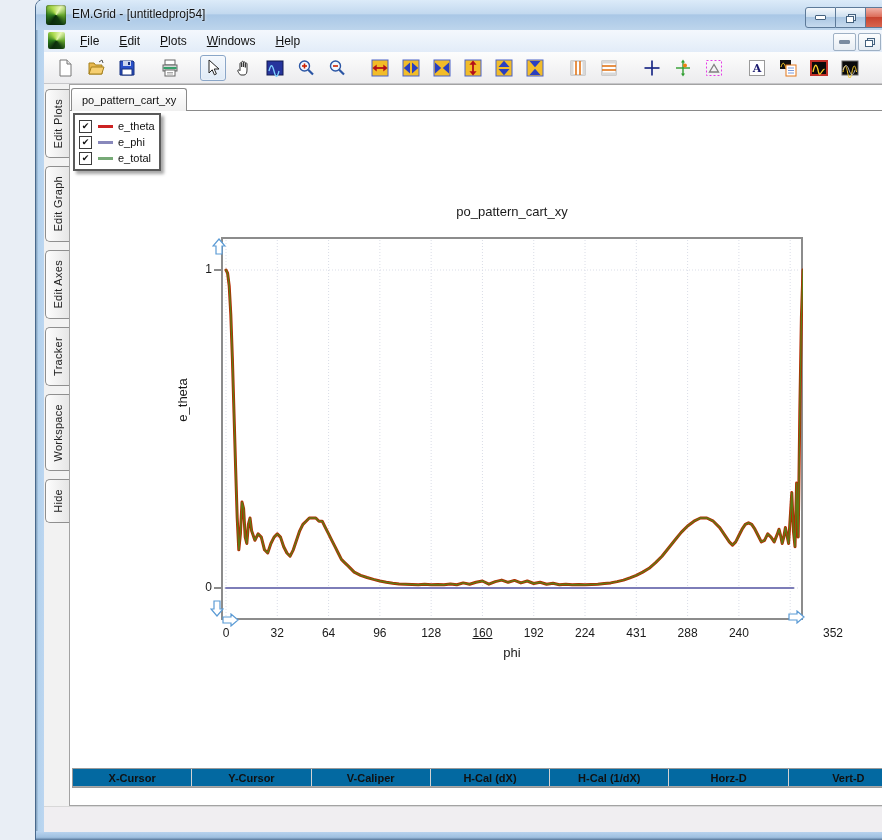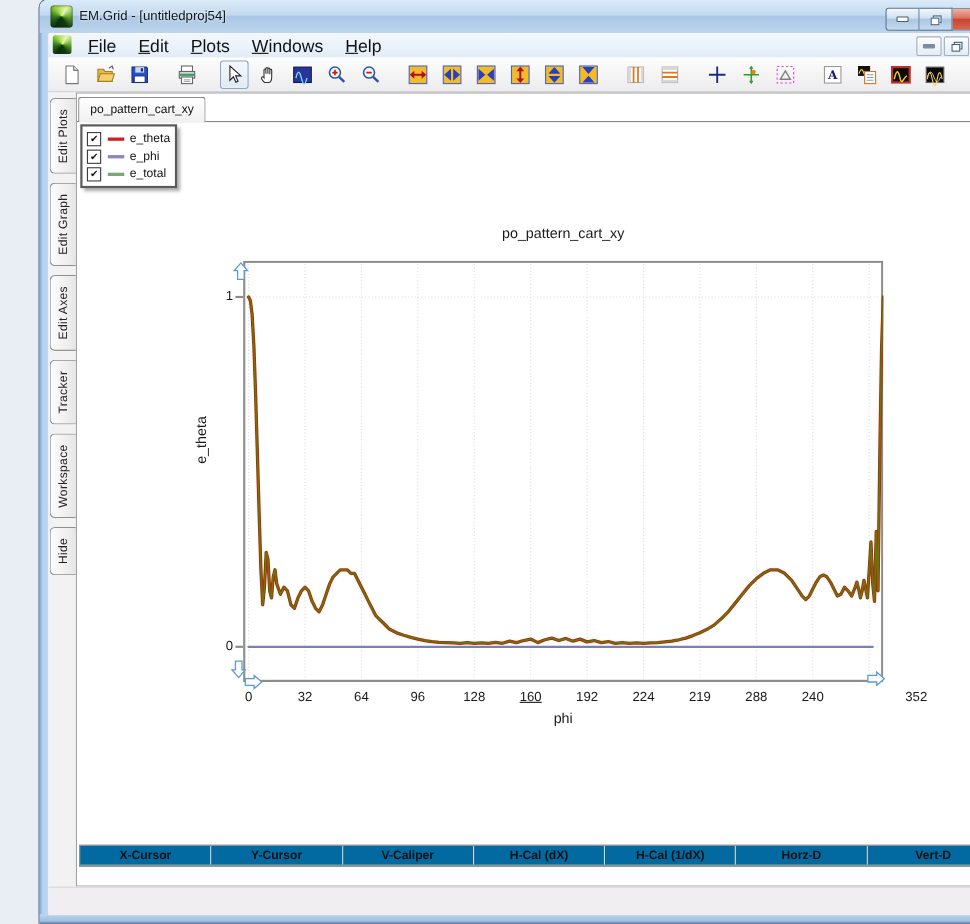--- a/index.html
+++ b/index.html
@@ -22,21 +22,21 @@
     background:linear-gradient(#f0b0a6,#dd6f5c 45%,#c84430 50%,#d8654e);color:#fff;font-weight:bold;font-size:13px;}
   .ico-min{width:9px;height:3px;background:#fff;border:1px solid #44617e;border-radius:1px;}
   .ico-restore{position:relative;width:9px;height:8px;}
   .ico-restore:before{content:"";position:absolute;left:2px;top:0;width:6px;height:5px;border:1px solid #44617e;background:#eaf2fa;}
   .ico-restore:after{content:"";position:absolute;left:0;top:2px;width:6px;height:5px;border:1px solid #44617e;background:#fff;}
   .menubar{position:absolute;left:8px;top:30px;width:866px;height:22px;
     background:linear-gradient(#f4f8fd,#e2ecf8);border-bottom:1px solid #c9d6e6;}
   .menu-app-icon{position:absolute;left:4px;top:2px;width:17px;height:17px;border-radius:2px;
     background:conic-gradient(from 210deg,#0c2d0c,#2e7d1e,#a8d84a,#e7f7b0,#67a82e,#123c10,#0c2d0c);}
   .menus{position:absolute;left:26px;top:0;height:22px;display:flex;}
-  .menu-item{display:inline-block;padding:4px 10px 16px 10px;height:18px;font-size:16px;color:#111;cursor:default;}
+  .menu-item{display:inline-block;padding:4px 10px 16px 10px;height:18px;font-size:12px;color:#111;cursor:default;}
   .menu-item::first-letter{text-decoration:underline;}
   .mdi-btns{position:absolute;right:4px;top:3px;display:flex;gap:2px;}
   .mdi-btn{width:21px;height:16px;border:1px solid #9eb0c4;border-radius:2px;
     background:linear-gradient(#fcfdfe,#e6ecf3);display:flex;align-items:center;justify-content:center;
     color:#5a6a7c;font-size:10px;line-height:1;}
   
   .toolbar{position:absolute;left:8px;top:52px;width:866px;height:32px;
     background:linear-gradient(#fdfdfd,#ececee);border-bottom:1px solid #c6c6c9;
     display:flex;align-items:center;padding-left:8px;box-sizing:border-box;overflow:hidden;white-space:nowrap;}
   .tb-btn{flex:0 0 auto;width:24px;height:24px;margin-right:5px;display:flex;align-items:center;justify-content:center;border:1px solid transparent;border-radius:3px;}
@@ -448,21 +448,21 @@
   <div class="xlabel">phi</div>
   <div id="ticks">
       <div class="xtick-label" style="left: 172px;">0</div>
       <div class="xtick-label" style="left: 223.29px;">32</div>
       <div class="xtick-label" style="left: 274.579px;">64</div>
       <div class="xtick-label" style="left: 325.869px;">96</div>
       <div class="xtick-label" style="left: 377.158px;">128</div>
       <div class="xtick-label" style="left: 428.448px; text-decoration: underline;">160</div>
       <div class="xtick-label" style="left: 479.738px;">192</div>
       <div class="xtick-label" style="left: 531.027px;">224</div>
-      <div class="xtick-label" style="left: 582.317px;">219</div>
+      <div class="xtick-label" style="left: 582.317px;">431</div>
       <div class="xtick-label" style="left: 633.606px;">288</div>
       <div class="xtick-label" style="left: 684.896px;">240</div>
       <div class="xtick-label" style="left: 779px;">352</div>
       <div class="ytick-label" style="left: 152px; top: 580px;">0</div>
       <div class="ytick-dash" style="left: 178px; top: 587px;"></div>
       <div class="ytick-label" style="left: 152px; top: 262px;">1</div>
       <div class="ytick-dash" style="left: 178px; top: 269px;"></div>
     </div>
 
   <svg class="pan-arrow" style="left:176px;top:238px" width="14" height="18">

